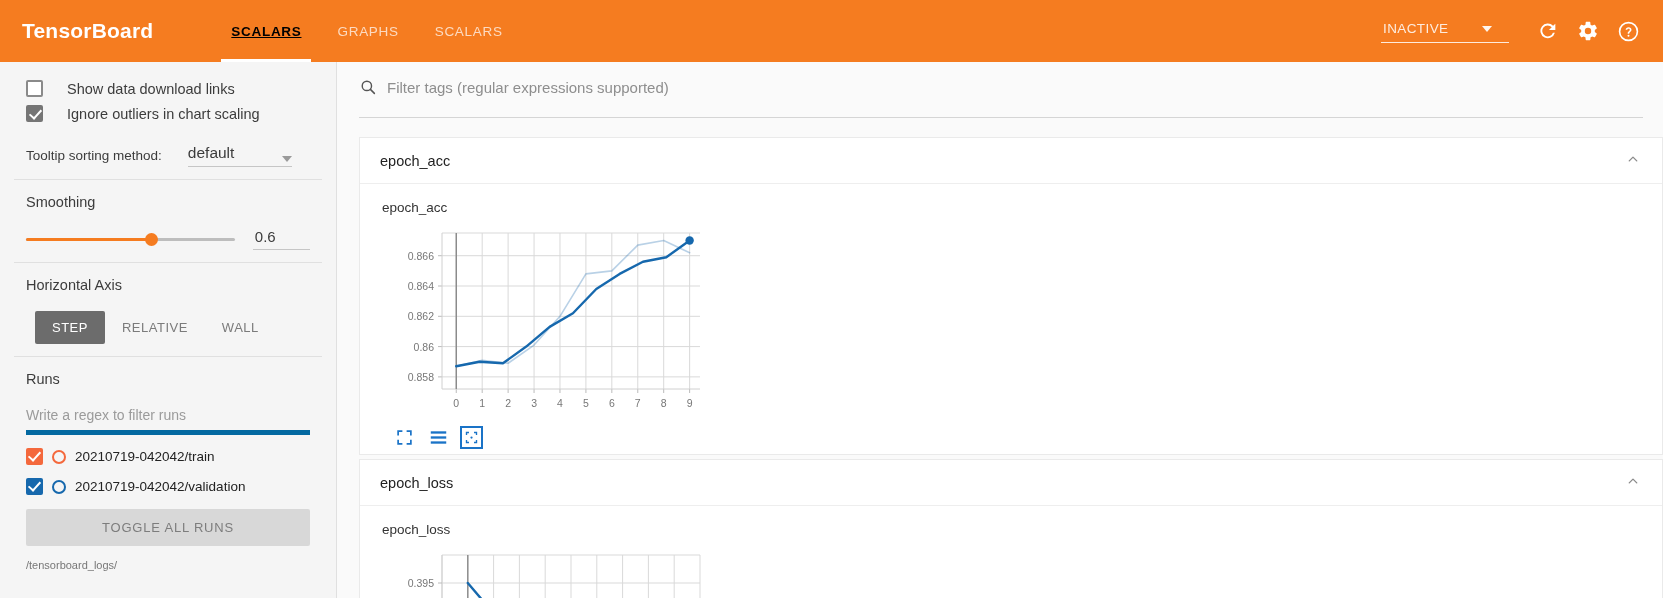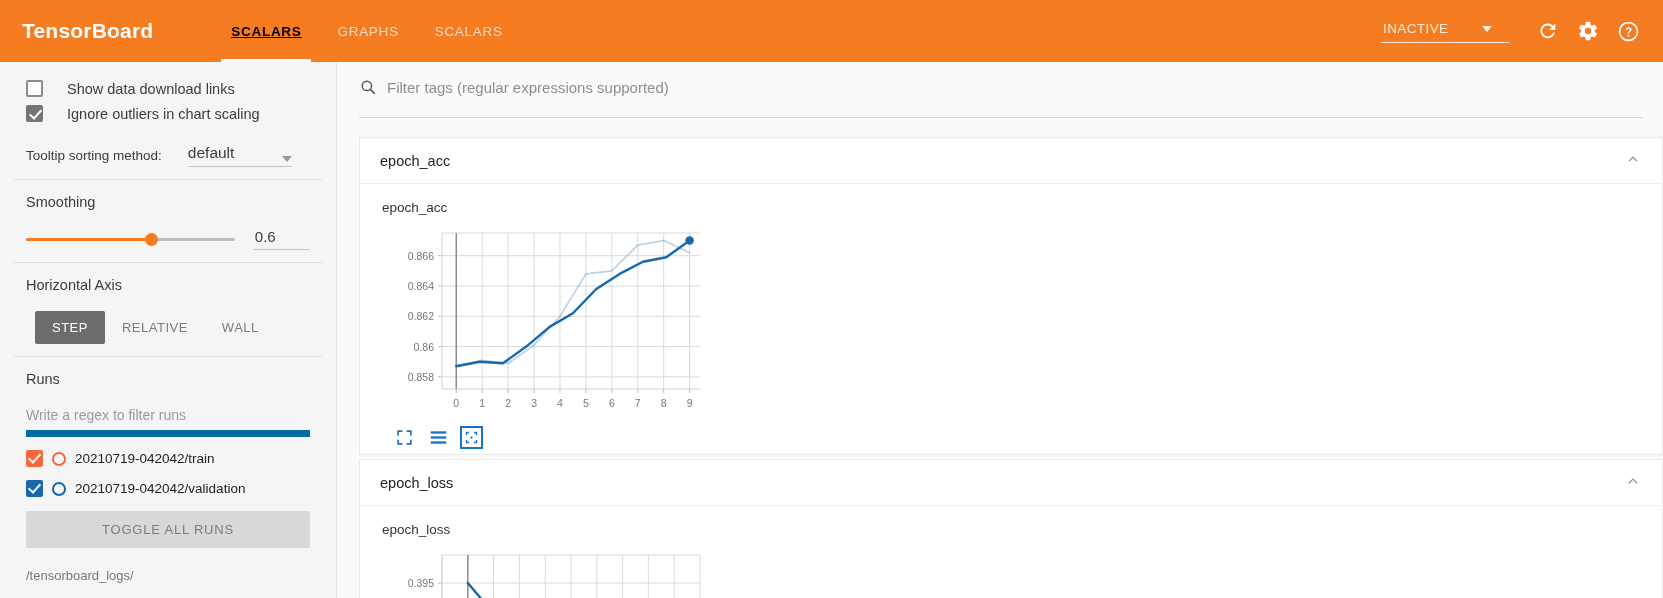--- a/index.html
+++ b/index.html
@@ -97,39 +97,39 @@
   .sm-value { border-bottom: 1px solid #c6c6c6; width: 58px; padding: 0 0 4px 2px; font-size: 15px; color: #3c3c3c; text-align:left; }
 
   .axis-btns { display: flex; gap: 0; margin-left: 9px; }
   .axis-btn {
     padding: 9px 17px; font-size: 13px; color: #7b7b7b; letter-spacing: .5px;
     cursor: pointer; background: transparent; border-radius: 2px; font-weight: 500;
   }
   .axis-btn.active { background: #6c6c6c; color: #fff; }
 
   .regex-input {
-    display:block; width: 100%; border: none; border-bottom: 7px solid #0369a1;
+    display:block; width: 100%; border: none; border-bottom: 5px solid #0369a1;
     background: transparent; font-size: 14px; color: #3c3c3c; padding: 2px 0 7px 0;
     font-family: "Liberation Sans", sans-serif; outline: none;
   }
   .regex-input::placeholder { color: #9b9b9b; }
 
   .run-row { display:flex; align-items:center; gap: 9px; margin-top: 13px; cursor: pointer; }
   .run-cb { width:17px;height:17px;min-width:17px;border-radius:2px;position:relative; }
   .run-cb::after { content:""; position:absolute; left:5px; top:1px; width:5px;height:10px; border:solid #fff;border-width:0 2px 2px 0; transform:rotate(42deg); }
   .run-dot { width:14px;height:14px;min-width:14px;border-radius:50%;border:2px solid; background:transparent; }
   .run-name { font-size: 13.5px; color: #222; }
 
   .toggle-all {
     display:block; width: 100%; margin-top: 14px; padding: 11px 0;
     background: #d8d8d8; color: #7d7d7d; border: none; border-radius: 2px;
     font-size: 13px; letter-spacing: .8px; cursor: pointer;
     font-family: Liberation Sans, sans-serif; text-align:center;
   }
-  .logdir { font-size: 13px; color: #777; margin-top: 20px; }
+  .logdir { font-size: 11px; color: #777; margin-top: 13px; }
 
   
   .main { flex: 1; min-width: 0; background: #fafafa; overflow: hidden; display:flex; flex-direction:column; }
   .filterbar { padding: 16px 20px 0 22px; background:#fafafa; }
   .filter-inner { display:flex; align-items:center; gap: 10px; border-bottom: 1px solid #d5d5d5; padding-bottom: 21px; }
   .filter-input {
     flex:1; border:none; outline:none; background:transparent;
     font-size: 15px; color:#3c3c3c; font-family: "Liberation Sans", sans-serif;
   }
   .filter-input::placeholder { color: #8e8e8e; }

